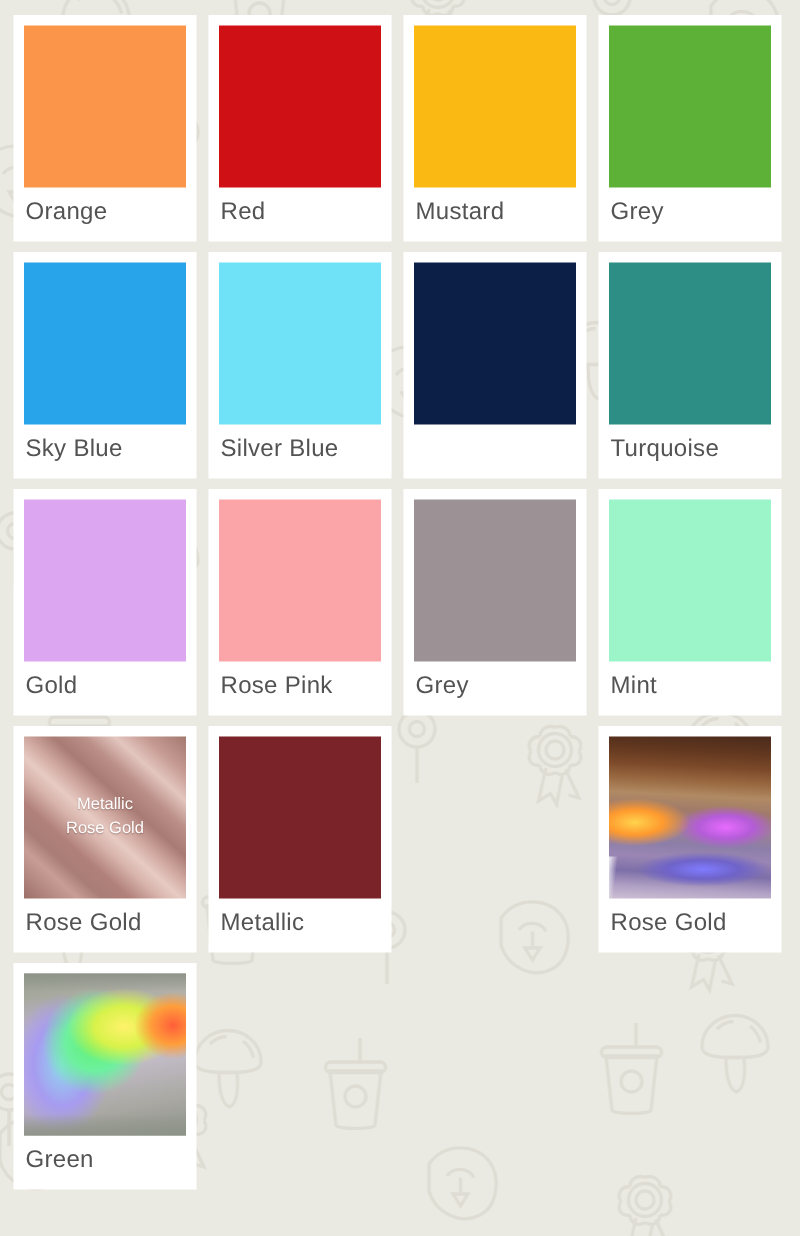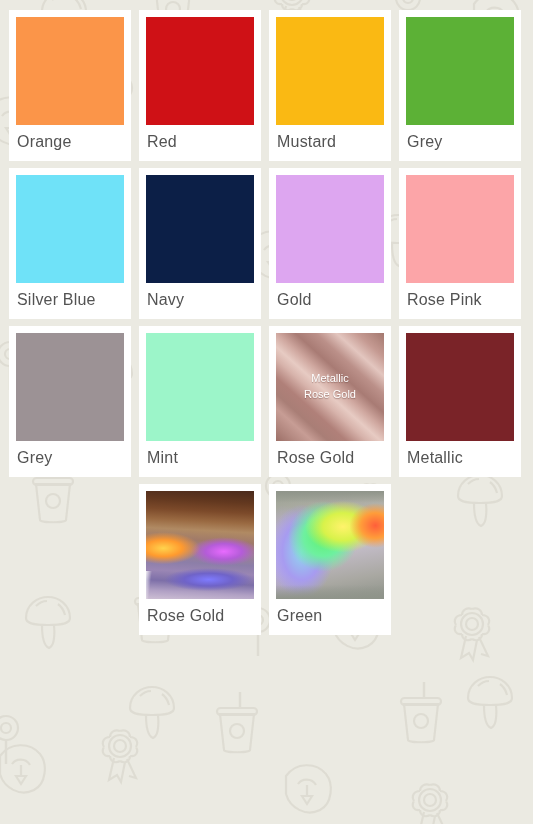--- a/index.html
+++ b/index.html
@@ -224,28 +224,35 @@
   <div class="swatch-card">
     <div class="swatch-chip" style="background-color: rgb(250, 185, 19);"></div>
     <div class="swatch-label">Mustard</div>
   </div>
   <div class="swatch-card">
     <div class="swatch-chip" style="background-color: rgb(92, 177, 54);"></div>
     <div class="swatch-label">Grey</div>
   </div>
 
   <div class="swatch-card">
+    <div class="swatch-chip" style="background-color: rgb(40, 164, 234);"></div>
+    <div class="swatch-label">Sky Blue</div>
+  </div>
+  <div class="swatch-card">
     <div class="swatch-chip" style="background-color: rgb(111, 226, 248);"></div>
     <div class="swatch-label">Silver Blue</div>
   </div>
   <div class="swatch-card">
     <div class="swatch-chip" style="background-color: rgb(12, 31, 71);"></div>
-    <div class="swatch-label">Navy</div>
-  </div>
-
+  </div>
+
+  <div class="swatch-card">
+    <div class="swatch-chip" style="background-color: rgb(45, 142, 133);"></div>
+    <div class="swatch-label">Turquoise</div>
+  </div>
   <div class="swatch-card">
     <div class="swatch-chip" style="background-color: rgb(221, 166, 240);"></div>
     <div class="swatch-label">Gold</div>
   </div>
   <div class="swatch-card">
     <div class="swatch-chip" style="background-color: rgb(252, 165, 168);"></div>
     <div class="swatch-label">Rose Pink</div>
   </div>
 
   <div class="swatch-card">

